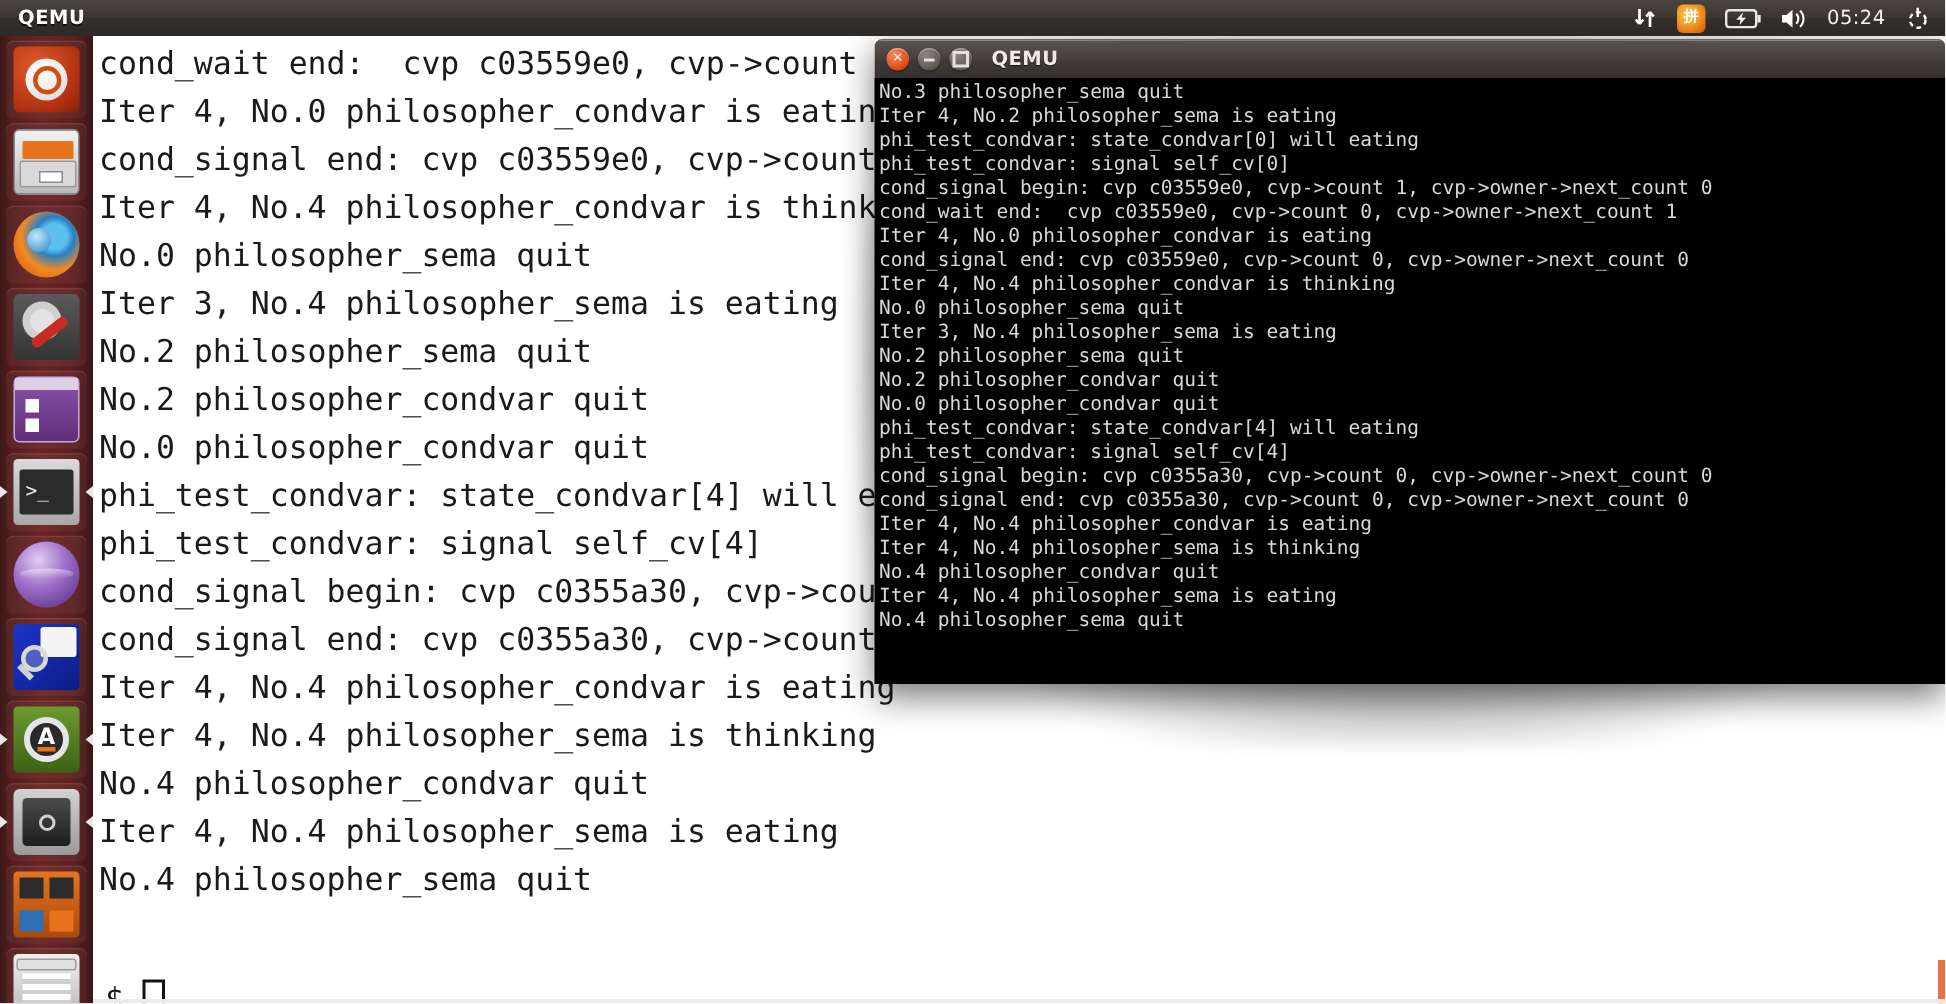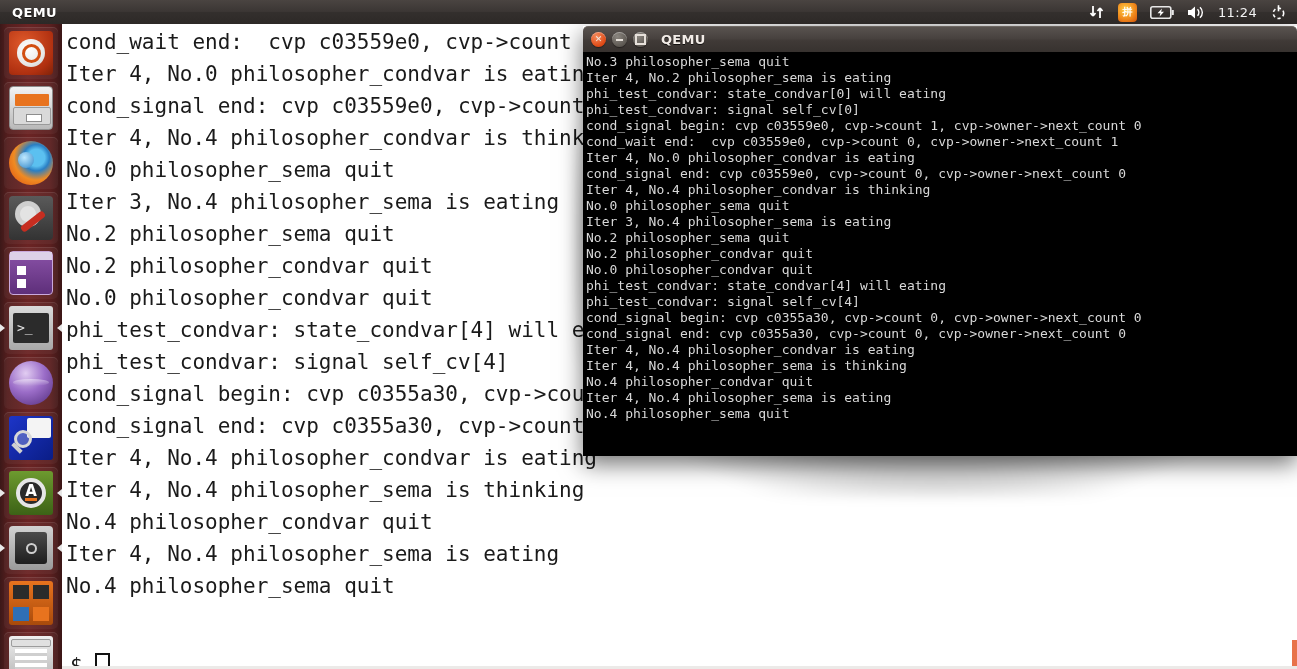--- a/index.html
+++ b/index.html
@@ -344,21 +344,21 @@
         <rect x="21.6" y="4" width="2.2" height="5" fill="#e8e8e8"></rect>
         <path d="M12 2.4 L7.5 7.2 L10.4 7.2 L9.6 10.6 L14 5.8 L11.1 5.8 Z" fill="#ffffff"></path>
       </svg>
 
       <svg class="tray-ico" width="18" height="15" viewBox="0 0 18 15">
         <path d="M1 5 L4 5 L8 1.5 L8 13.5 L4 10 L1 10 Z" fill="#ffffff"></path>
         <path d="M10.5 4.2 A4.6 4.6 0 0 1 10.5 10.8" stroke="#ffffff" stroke-width="1.4" fill="none"></path>
         <path d="M13 2.2 A7.2 7.2 0 0 1 13 12.8" stroke="#ffffff" stroke-width="1.4" fill="none"></path>
       </svg>
 
-      <div id="tray-clock">11:24</div>
+      <div id="tray-clock">05:24</div>
 
       <svg class="tray-ico" width="17" height="17" viewBox="0 0 17 17">
         <g stroke="#ffffff" stroke-width="1.6" fill="none">
           <circle cx="8.5" cy="9.3" r="5.2" stroke-dasharray="3.2 2.6"></circle>
           <path d="M8.5 1.2 L8.5 7.3"></path>
         </g>
       </svg>
     </div>
   </div>
 

